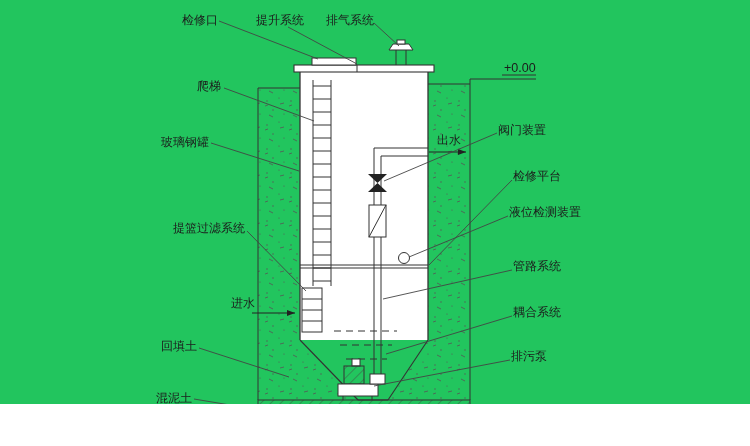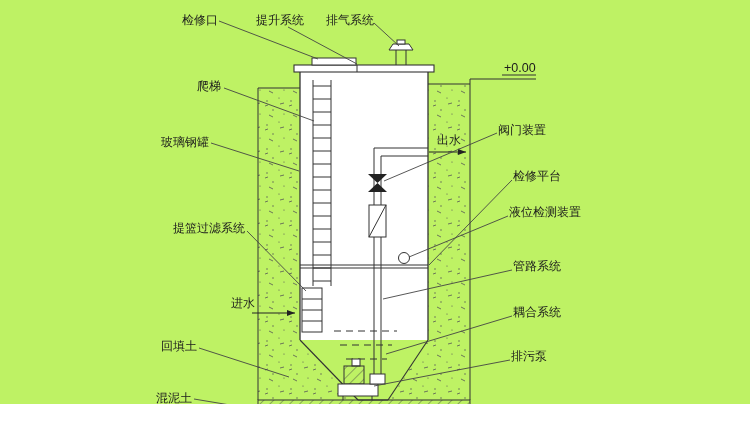--- a/index.html
+++ b/index.html
@@ -1,16 +1,16 @@
 <!DOCTYPE html>
 <html><head>
 <meta charset="utf-8">
 <style>
   html,body{margin:0;padding:0;background:#fff;}
-  .stage{position:relative;width:750px;height:404px;background:#bef264;overflow:hidden;font-family:"Liberation Sans",sans-serif;}
+  .stage{position:relative;width:750px;height:404px;background:#22c55e;overflow:hidden;font-family:"Liberation Sans",sans-serif;}
   svg{display:block;}
   text{font-family:"Liberation Sans","DejaVu Sans",sans-serif;font-size:12px;fill:#1c1c1c;}
   .lvl{font-size:12.5px;}
 </style>
 </head>
 <body>
 
 <div class="stage">
 <svg width="750" height="446" viewBox="0 0 750 446">
   <defs>

